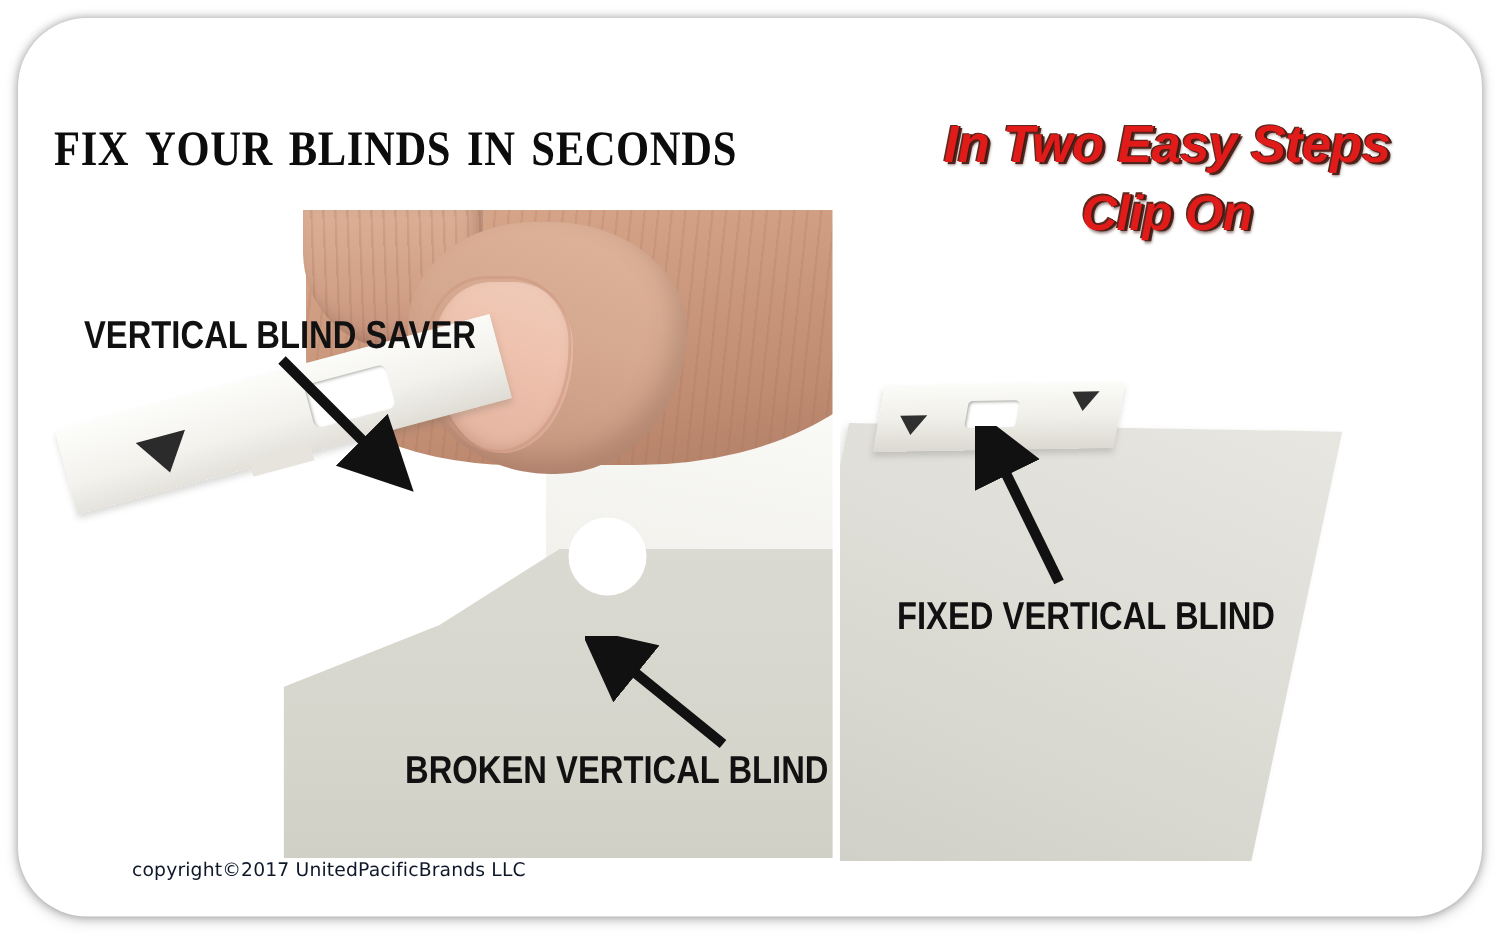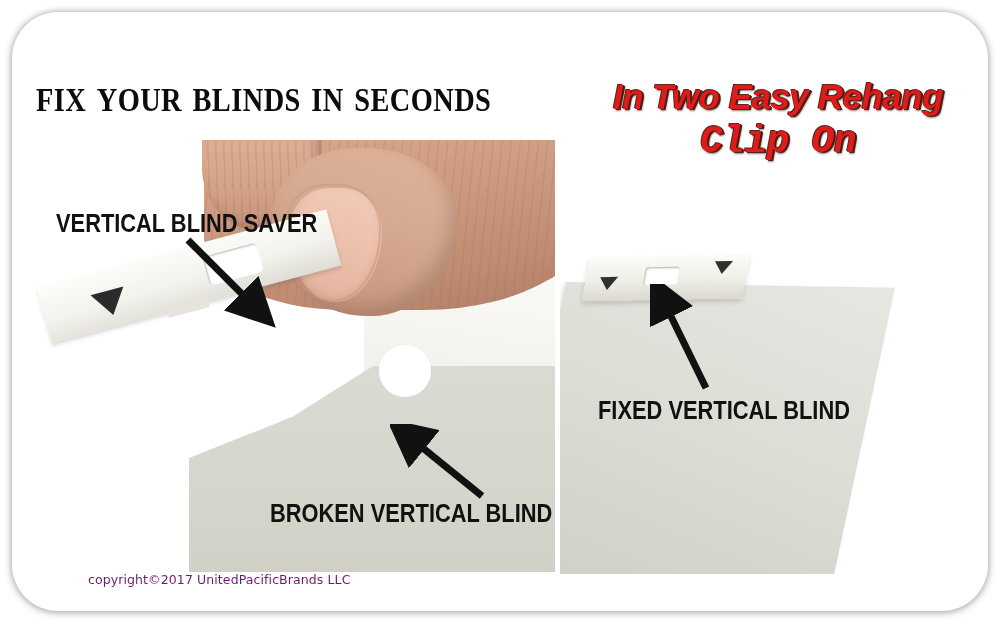--- a/index.html
+++ b/index.html
@@ -62,21 +62,21 @@
     line-height: 45px;
     color: #e01b19;
     letter-spacing: -0.5px;
     white-space: nowrap;
     text-shadow:
        1px 0px 0 #3a1a14,
        2px 1px 0 #52251c,
        2px 2px 2px rgba(60,25,18,0.55),
       -1px -1px 0 #5e2a20;
   }
-  .step-line.small { font-size: 38px; font-family: Liberation Mono, monospace; }
+  .step-line.small { font-size: 33px; }
 
   
   #photo-left {
     position: absolute;
     left: 22px;
     top: 128px;
     width: 521px;
     height: 432px;
     background: #ffffff;
     overflow: hidden;
@@ -285,35 +285,35 @@
 
   .arrow { position: absolute; }
 
   
   #copyright {
     position: absolute;
     left: 76px;
     top: 560px;
     font-family: "DejaVu Sans", sans-serif;
     font-size: 12.5px;
-    color: #701a75;
+    color: #0f172a;
     letter-spacing: 0.1px;
     white-space: nowrap;
     text-align: right;
   }
 </style>
 </head>
 <body>
 
 <div id="card">
 
   <div id="headline">Fix your blinds in seconds</div>
 
   <div id="steps">
-    <div class="step-line">In Two Easy Rehang</div>
+    <div class="step-line">In Two Easy Steps</div>
     <div class="step-line small">Clip On</div>
   </div>
 
   <div id="photo-left">
     <div class="blind-behind"></div>
     <div class="hand-palm"></div>
     <div class="finger-left"></div>
     <div class="thumb"></div>
     <div class="thumbnail"></div>
 

